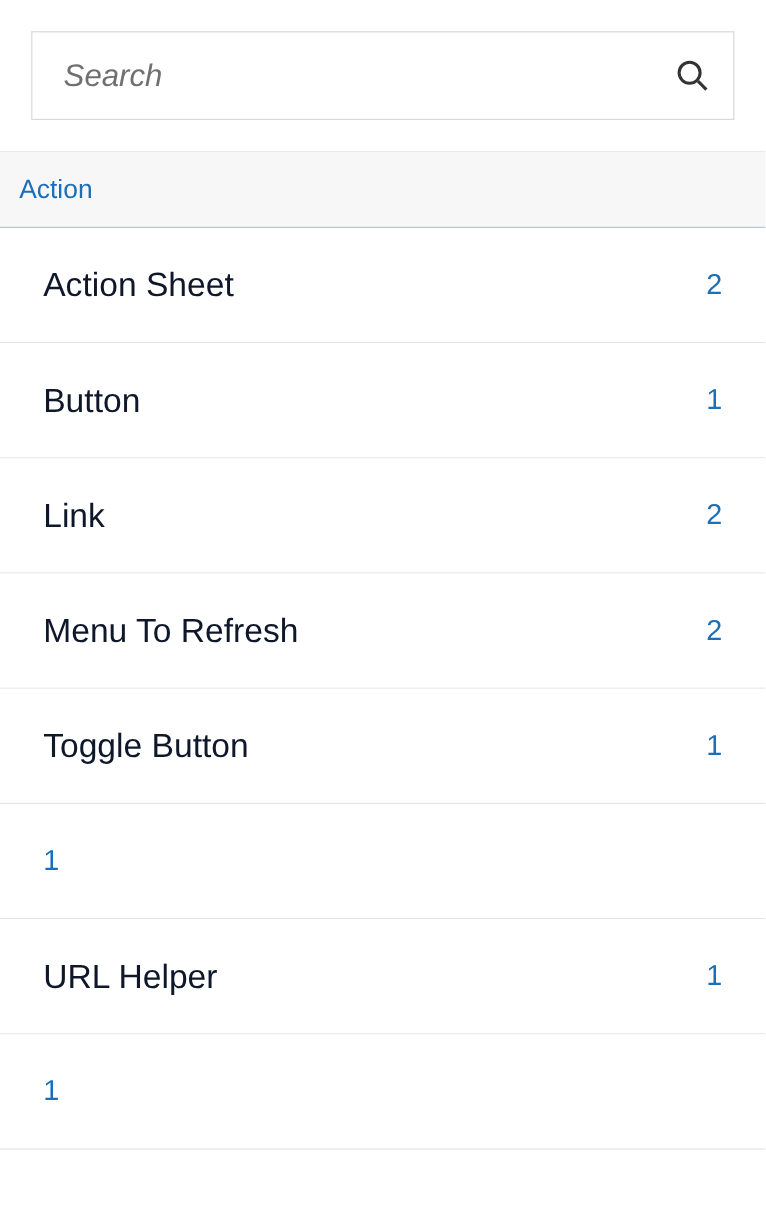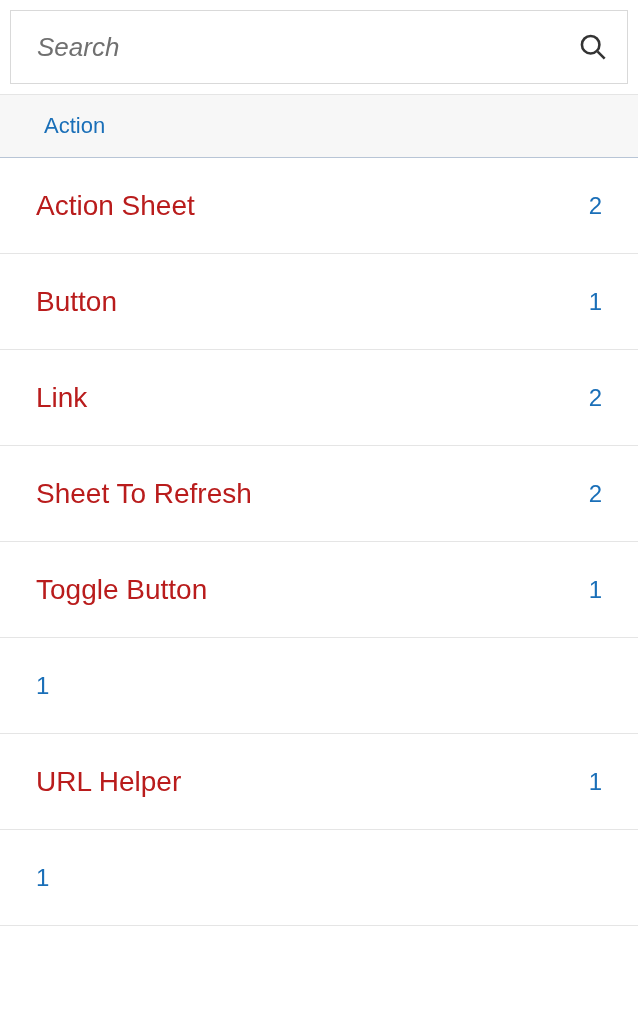--- a/index.html
+++ b/index.html
@@ -10,21 +10,21 @@
     
     body {
       font-family: -apple-system, BlinkMacSystemFont, "Segoe UI", Helvetica, Arial, sans-serif;
       background: #ffffff;
       width: 638px;
       height: 1021px;
       overflow: hidden;
     }
     
     .search-container {
-      padding: 10px;
+      padding: 26px;
       background: #ffffff;
       border-bottom: 1px solid #e5e5e5;
     }
     
     .search-field {
       display: flex;
       align-items: center;
       background: #ffffff;
       border: 1px solid #d9d9d9;
       height: 74px;
@@ -48,39 +48,39 @@
     
     .search-icon {
       width: 28px;
       height: 28px;
       color: #333333;
     }
     
     .section-header {
       background: #f7f7f7;
       border-bottom: 1px solid #b8c5d6;
-      padding: 18px 44px;
+      padding: 18px 16px;
       font-size: 22px;
       color: #1a6fb8;
     }
     
     .list-item {
       display: flex;
       justify-content: space-between;
       align-items: center;
       padding: 0 36px 0 36px;
       height: 96px;
       border-bottom: 1px solid #e5e5e5;
       background: #ffffff;
       cursor: pointer;
     }
     
     .list-item-label {
       font-size: 28px;
-      color: #b91c1c;
+      color: #0f172a;
       font-weight: 400;
     }
     
     .list-item-count {
       font-size: 24px;
       color: #1a6fb8;
       font-weight: 400;
     }
   </style>
 </head>
@@ -109,21 +109,21 @@
   </div>
   <div class="list-item">
     <span class="list-item-label">Button</span>
     <span class="list-item-count">1</span>
   </div>
   <div class="list-item">
     <span class="list-item-label">Link</span>
     <span class="list-item-count">2</span>
   </div>
   <div class="list-item">
-    <span class="list-item-label">Sheet To Refresh</span>
+    <span class="list-item-label">Menu To Refresh</span>
     <span class="list-item-count">2</span>
   </div>
   <div class="list-item">
     <span class="list-item-label">Toggle Button</span>
     <span class="list-item-count">1</span>
   </div>
   <div class="list-item">
     <span class="list-item-count">1</span>
   </div>
   <div class="list-item">

